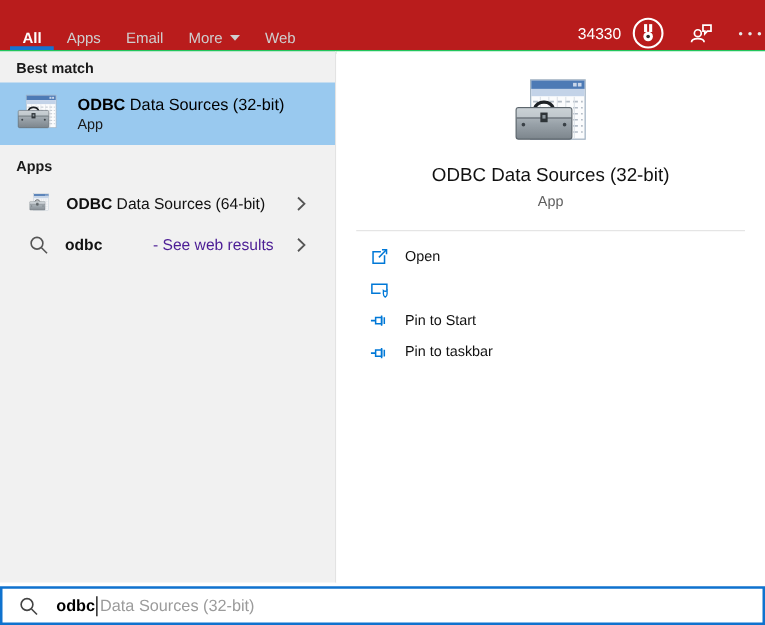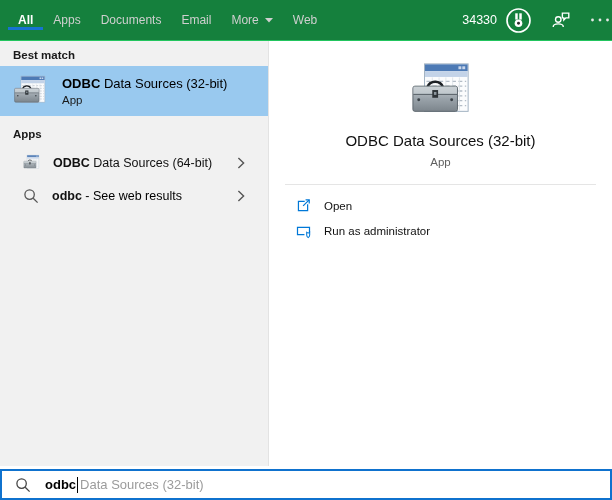--- a/index.html
+++ b/index.html
@@ -4,21 +4,21 @@
 <style>
   html,body{margin:0;padding:0;}
   body{
     width:612px;height:500px;position:relative;overflow:hidden;
     background:#ffffff;font-family:"Liberation Sans",sans-serif;
     -webkit-font-smoothing:antialiased;
   }
   
   .topbar{
     position:absolute;top:0;left:0;right:0;height:40px;
-    background:#15803d;display:flex;align-items:center;
+    background:#b91c1c;display:flex;align-items:flex-end;
     border-bottom:3px solid #22c55e;
   }
   .tabs{display:flex;align-items:stretch;padding-left:8px;}
   .tab{
     display:flex;align-items:center;padding:0 10px;
     color:#cfcfcf;font-size:12px;box-sizing:border-box;
     border-bottom:3px solid transparent;border-top:3px solid transparent;
     cursor:default;white-space:nowrap;
   }
   .tab.active{color:#ffffff;font-weight:bold;border-bottom-color:#1673d1;}
@@ -46,21 +46,21 @@
   .bold{font-weight:bold;}
   .semibold{font-weight:600;}
   .pre{white-space:pre;}
   .row{
     height:27px;display:flex;align-items:center;padding:0 23px;gap:13px;
     font-size:12.5px;color:#111;cursor:default;margin-top:6px;white-space:nowrap;
   }
   .row .sm-icon{width:17px;height:17px;flex:0 0 auto;opacity:.9;}
   .row .mag{width:16px;height:16px;flex:0 0 auto;}
   .row .chev{margin-left:auto;width:8px;height:12px;flex:0 0 auto;}
-  .gray{color:#000000;}
+  .gray{color:#4c1d95;margin-left:37px;}
   
   .right-panel{flex:1;background:#ffffff;display:flex;flex-direction:column;align-items:center;}
   .big-icon{width:62px;height:62px;margin-top:19px;}
   .rp-title{margin-top:10px;font-size:15px;color:#111;}
   .rp-sub{margin-top:7px;font-size:11.5px;color:#5f5f5f;}
   .rp-divider{width:calc(100% - 32px);height:1px;background:#e5e5e5;margin-top:16px;}
   .actions{align-self:stretch;margin-top:8px;}
   .action{
     height:25.5px;display:flex;align-items:center;padding-left:27px;gap:13px;
     font-size:11.5px;color:#111;cursor:default;
@@ -179,23 +179,20 @@
 
 <div class="topbar">
   <div class="tabs">
     <div class="tab active">
         <span>All</span>
       </div>
     <div class="tab">
         <span>Apps</span>
       </div>
     <div class="tab">
-        <span>Documents</span>
-      </div>
-    <div class="tab">
         <span>Email</span>
       </div>
     <div class="tab">
       <span>More</span>
       <span class="caret">
           <svg width="8" height="5">
             <use href="#sym-caret"></use>
           </svg>
         </span>
     </div>
@@ -295,21 +292,36 @@
             </svg>
           </span>
         <span>Open</span>
       </div>
       <div class="action">
         <span class="a-icon">
             <svg width="15" height="15">
               <use href="#sym-admin"></use>
             </svg>
           </span>
-        <span>Run as administrator</span>
+      </div>
+      <div class="action">
+        <span class="a-icon">
+            <svg width="15" height="15">
+              <use href="#sym-pin"></use>
+            </svg>
+          </span>
+        <span>Pin to Start</span>
+      </div>
+      <div class="action">
+        <span class="a-icon">
+            <svg width="15" height="15">
+              <use href="#sym-pin"></use>
+            </svg>
+          </span>
+        <span>Pin to taskbar</span>
       </div>
     </div>
   </div>
 </div>
 
 <div class="searchbar">
   <span class="mag" style="color:#444">
       <svg width="16" height="16">
         <use href="#sym-mag"></use>
       </svg>

